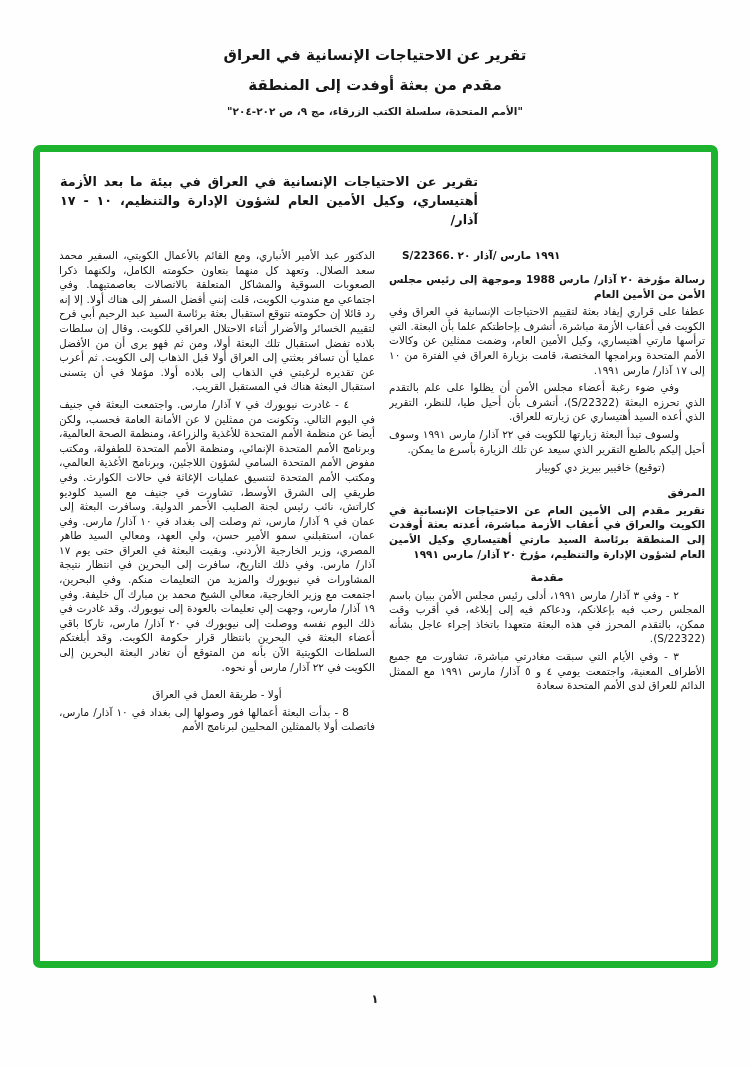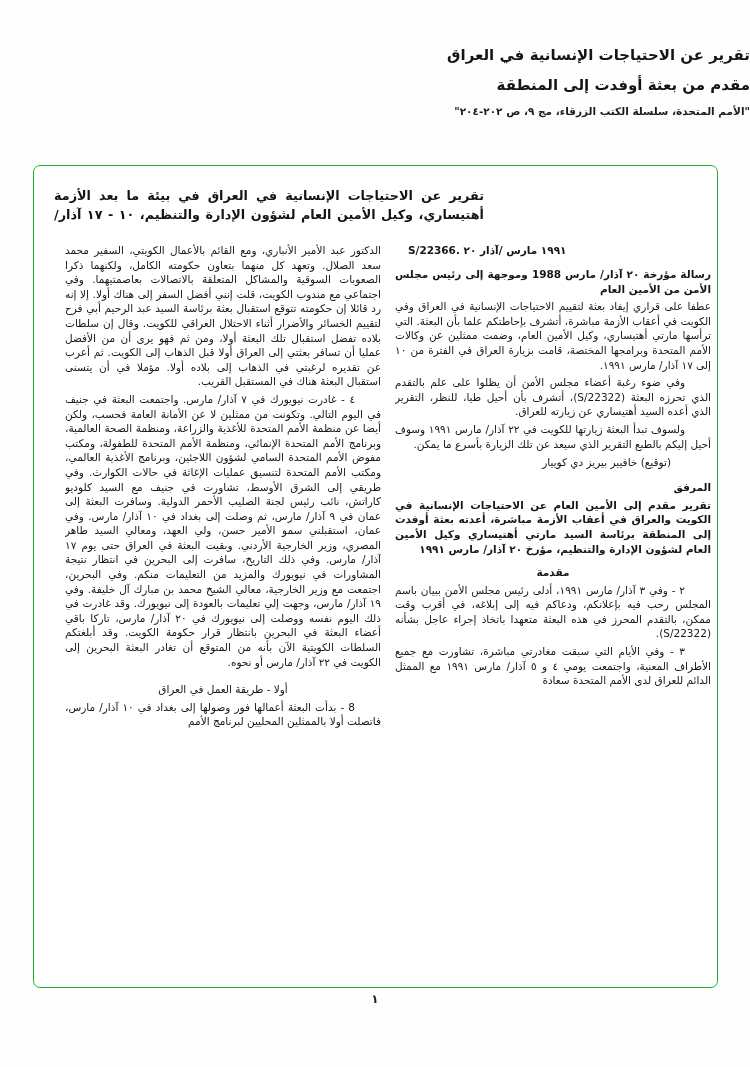--- a/index.html
+++ b/index.html
@@ -7,39 +7,38 @@
   body {
     width: 750px; height: 1067px;
     font-family: "DejaVu Sans", sans-serif;
     color: #151515;
     position: relative;
     overflow: hidden;
   }
   .page { width: 750px; height: 1067px; position: relative; background: #fefefe; }
 
   
-  .doc-header { padding-top: 40px; direction: rtl; }
+  .doc-header { text-align: center; padding-top: 40px; direction: rtl; }
   .doc-header .h-line1, .doc-header .h-line2 {
     font-size: 15px; font-weight: 700; line-height: 30px;
   }
   .doc-header .h-line3 {
     font-size: 10.5px; font-weight: 700; line-height: 22px; color: #1b1b1b;
   }
 
   
   .green-box {
     position: absolute;
     left: 33px; top: 145px;
     width: 685px; height: 823px;
-    border: 1px solid #b91c1c;
+    border: 7px solid #b91c1c;
     border-radius: 7px;
     background: #fff;
     padding: 20px 6px 0 20px;
     overflow: hidden;
-    margin-top: 20px;
   }
 
   .box-title {
     direction: rtl;
     margin-left: 0;
     margin-right: 227px;
     font-weight: 700;
     font-size: 12.8px;
     line-height: 19px;
   }

